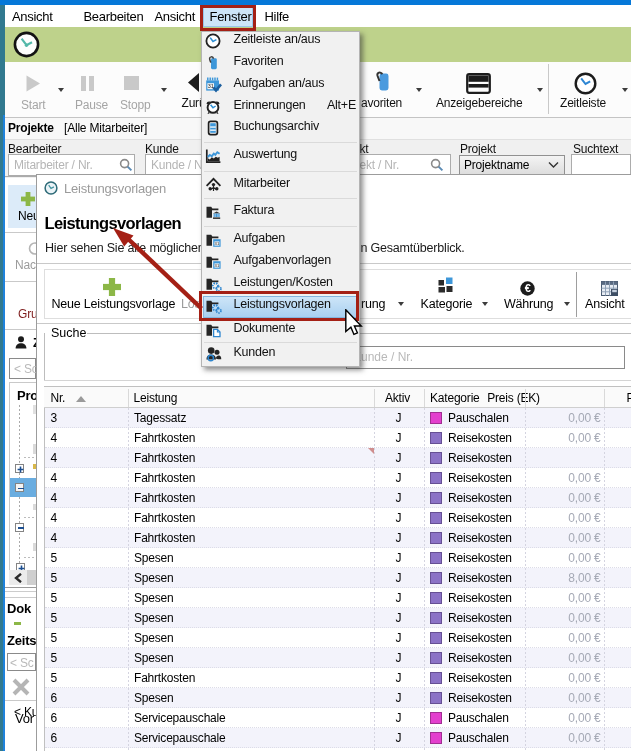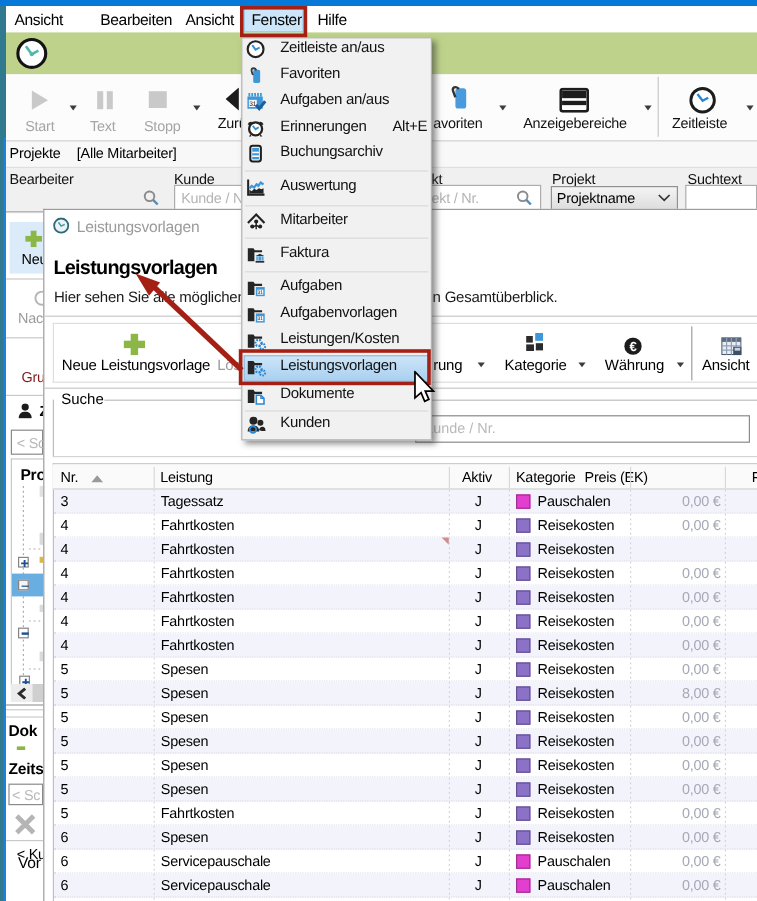--- a/index.html
+++ b/index.html
@@ -86,21 +86,21 @@
 <div id="toolbar"></div>
 <svg class="abs" style="left:26px;top:75px" width="15" height="17">
       <path d="M0.5 0.5 L14 8.5 L0.5 16.5 Z" fill="#c9c9c9"></path>
     </svg>
 <div class="darr" style="left:57.5px;top:87.5px"></div>
 <div class="abs" style="left:80.5px;top:75.5px;width:5.5px;height:15.5px;background:#c9c9c9"></div>
 <div class="abs" style="left:88.8px;top:75.5px;width:5.5px;height:15.5px;background:#c9c9c9"></div>
 <div class="abs" style="left:124px;top:75.5px;width:14.5px;height:14.5px;background:#c9c9c9"></div>
 <div class="darr" style="left:160.5px;top:87.5px"></div>
 <span class="tlab" style="left:21px">Start</span>
-<span class="tlab" style="left:75px">Text</span>
+<span class="tlab" style="left:75px">Pause</span>
 <span class="tlab" style="left:120px">Stopp</span>
 <svg class="abs" style="left:188px;top:73px" width="14" height="20">
       <path d="M0 9.5 L11 0 L11 19 Z" fill="#1c1c1c"></path>
     </svg>
 <span class="tlabd" style="left:181.5px">Zurück</span>
 <svg class="abs" style="left:374px;top:70px" width="17" height="24" viewBox="0 0 17 24">
       <rect x="5.5" y="3.5" width="9" height="17" rx="2.4" fill="#4a9ade"></rect>
       <path d="M8.5 4 C5.2 1.2 2.6 3 3.6 6 L5.5 11" fill="none" stroke="#333" stroke-width="2"></path>
     </svg>
 <span class="tlabd" style="left:361px">avoriten</span>
@@ -113,28 +113,29 @@
 <span class="tlabd" style="left:436px">Anzeigebereiche</span>
 <div class="darr" style="left:536.5px;top:87.5px"></div>
 <div class="vline" style="left:547.5px;top:64px;height:50px;background:#c9c9c9"></div>
 <svg class="abs" style="left:574px;top:72px" width="23" height="23" viewBox="0 0 23 23">
       <circle cx="11.5" cy="11.5" r="9.8" fill="#fff" stroke="#1c1c1c" stroke-width="2.4"></circle>
       <path d="M7.2 6.4 L11.5 12 L16.2 9.4" fill="none" stroke="#2e86d3" stroke-width="2"></path>
     </svg>
 <span class="tlabd" style="left:560px">Zeitleiste</span>
 <div class="darr" style="left:621.5px;top:87.5px"></div>
 <div id="caption"></div>
-<span class="abs" style="left:8px;top:121px;font-size:12px;font-weight:normal;letter-spacing:-0.2px">Projekte</span>
+<span class="abs" style="left:8px;top:121px;font-size:12px;font-weight:bold;letter-spacing:-0.2px">Projekte</span>
 <span class="abs" style="left:64px;top:121px;font-size:12px;letter-spacing:-0.2px">[Alle Mitarbeiter]</span>
 <div id="filter"></div>
 <span class="flab" style="left:8px">Bearbeiter</span>
 <span class="flab" style="left:145px">Kunde</span>
 <span class="flab" style="left:332.5px">Projekt</span>
 <span class="flab" style="left:460px">Projekt</span>
 <span class="flab" style="left:573px">Suchtext</span>
+<div class="finp" style="left:8px;width:127px">Mitarbeiter / Nr.</div>
 <div class="finp" style="left:145px;width:185px">Kunde / Nr.</div>
 <div class="finp" style="left:333px;width:118px">Projekt / Nr.</div>
 <svg class="abs" style="left:119px;top:158px" width="14" height="14" viewBox="0 0 14 14">
       <circle cx="5.6" cy="5.6" r="4" fill="none" stroke="#8a8a8a" stroke-width="1.6"></circle>
       <line x1="8.6" y1="8.6" x2="12.4" y2="12.4" stroke="#5a8ab4" stroke-width="2"></line>
     </svg>
 <svg class="abs" style="left:430px;top:158px" width="14" height="14" viewBox="0 0 14 14">
       <circle cx="5.6" cy="5.6" r="4" fill="none" stroke="#8a8a8a" stroke-width="1.6"></circle>
       <line x1="8.6" y1="8.6" x2="12.4" y2="12.4" stroke="#5a8ab4" stroke-width="2"></line>
     </svg>

